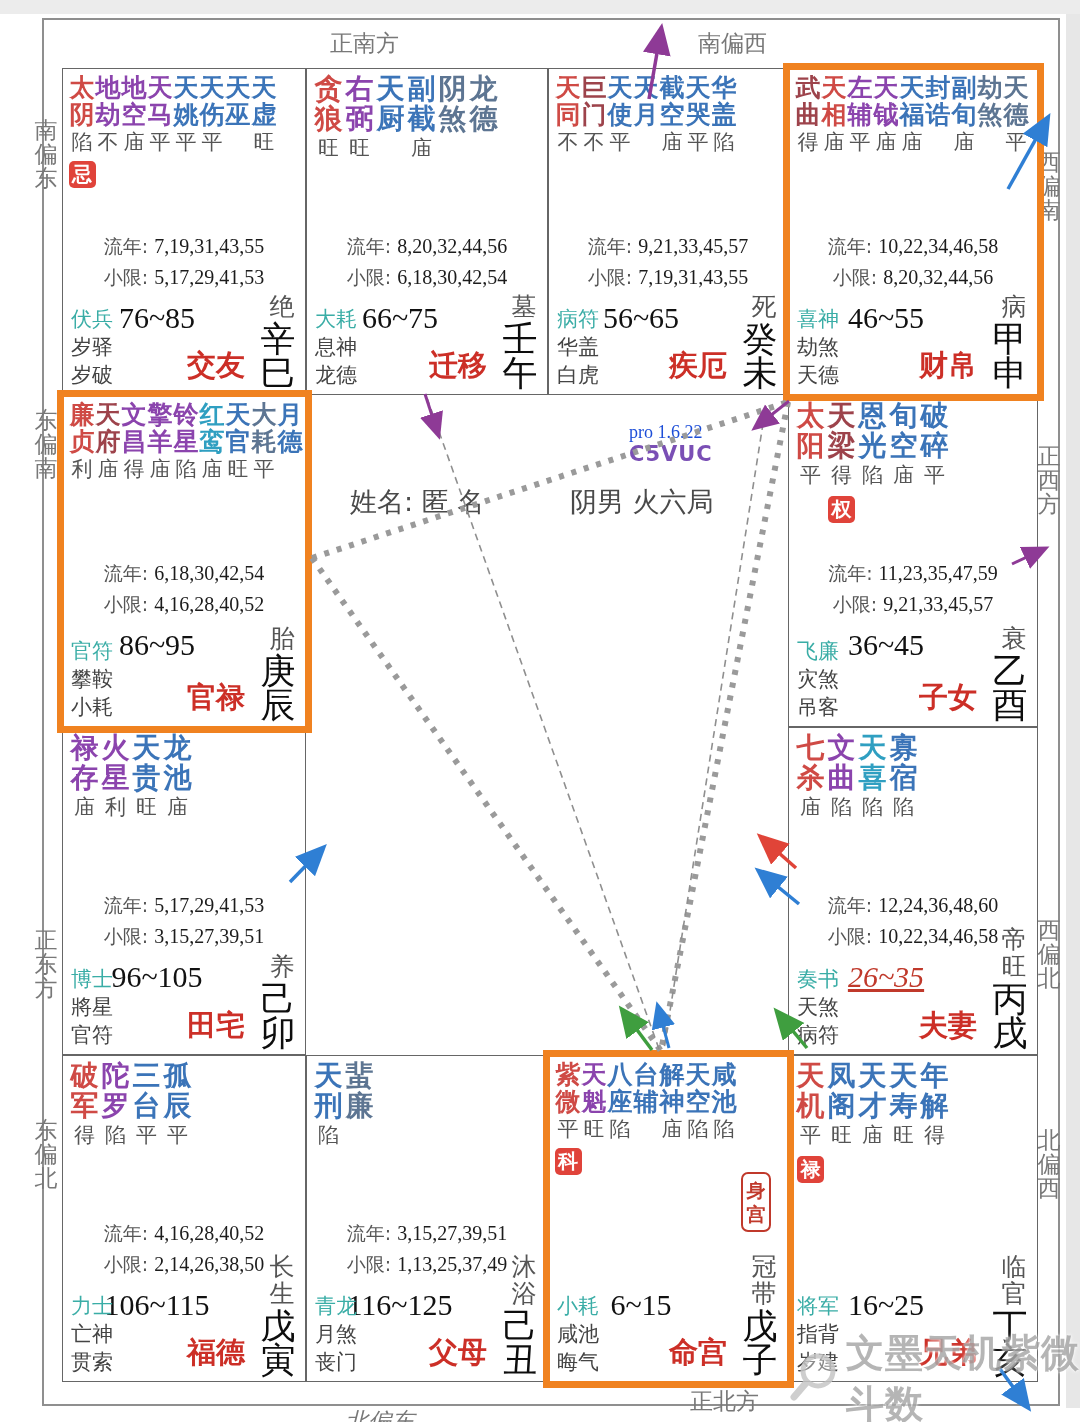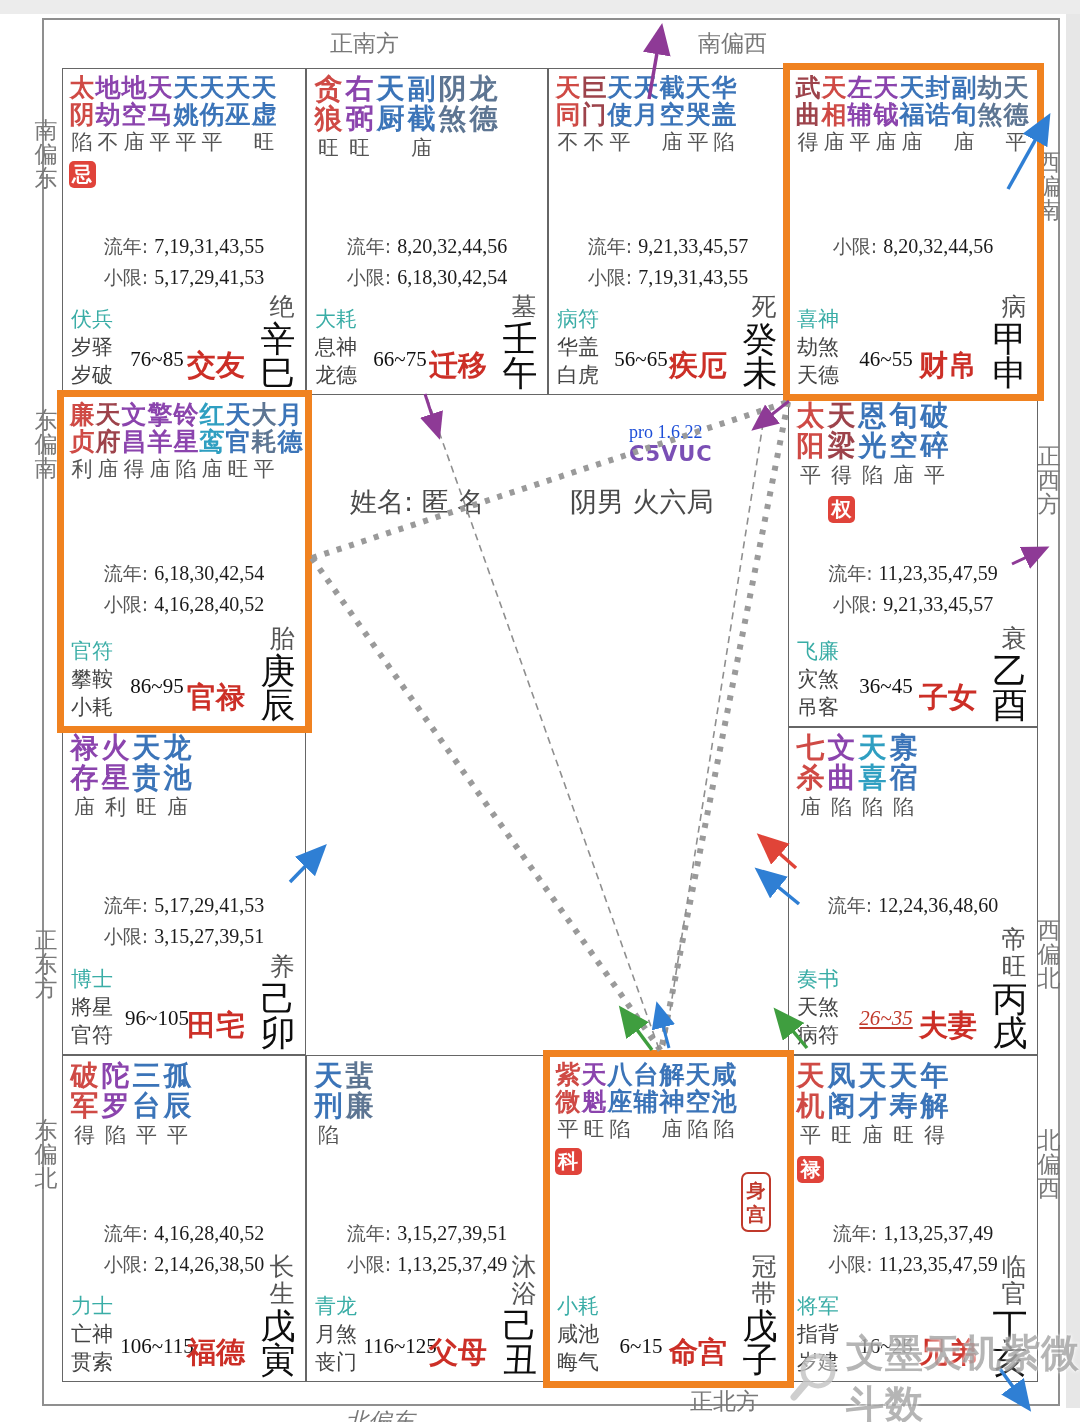--- a/index.html
+++ b/index.html
@@ -19,22 +19,22 @@
   .dense .scol .ch{font-size:25px;line-height:27px;}
   .scol .br{display:block;font-size:21px;line-height:25px;color:#555;font-weight:400;margin-top:2px;}
   .sihua{position:absolute;width:27px;height:27px;background:#e0433a;color:#fff;font-size:20px;font-weight:700;
      border-radius:5px;display:flex;align-items:center;justify-content:center;z-index:4;}
   .shengong{position:absolute;right:16px;top:116px;width:26px;border:2px solid #c0392b;border-radius:7px;
      color:#c0392b;font-size:19px;line-height:24px;text-align:center;padding:4px 0;font-weight:600;z-index:4;}
   .fates{position:absolute;left:0;right:0;top:162px;text-align:center;z-index:3;}
   .fates .row{line-height:31px;font-size:19px;}
   .fates .lab{color:#555;}
   .fates .val{color:#1c1c1c;font-family:"Liberation Serif","DejaVu Serif",serif;font-size:20px;}
-  .age{position:absolute;left:20px;right:74px;top:232px;text-align:center;font-size:21px;color:#111;
-     font-family:"Liberation Serif","DejaVu Serif",serif;z-index:3;margin-top:46px;}
+  .age{position:absolute;left:20px;right:74px;top:232px;text-align:center;font-size:30px;color:#111;
+     font-family:"Liberation Serif","DejaVu Serif",serif;z-index:3;}
   .age.agehl{color:#c0392b;font-style:italic;text-decoration:underline;}
   .cs{position:absolute;right:8px;bottom:74px;width:30px;text-align:center;color:#555;z-index:3;}
   .cs span{display:block;font-size:25px;line-height:27px;}
   .gz{position:absolute;right:5px;bottom:4px;width:44px;text-align:center;color:#0d0d0d;z-index:3;}
   .gz span{display:block;font-size:35px;line-height:34px;font-weight:500;}
   .trio{position:absolute;left:8px;bottom:5px;z-index:3;}
   .trio div{font-size:21px;line-height:28px;color:#444;}
   .trio div:first-child{color:#3aada6;}
   .pname{position:absolute;right:60px;bottom:8px;font-size:29px;font-weight:700;color:#cc2f27;z-index:3;}
   .ctext{position:absolute;color:#4a4a4a;z-index:10;}
@@ -168,20 +168,21 @@
           <div class="scol"><span class="ch-wrap"><span class="ch" style="color: rgb(207, 74, 69);">天</span><span class="ch" style="color: rgb(207, 74, 69);">相</span></span><span class="br">庙</span></div>
           <div class="scol"><span class="ch-wrap"><span class="ch" style="color: rgb(139, 68, 173);">左</span><span class="ch" style="color: rgb(139, 68, 173);">辅</span></span><span class="br">平</span></div>
           <div class="scol"><span class="ch-wrap"><span class="ch" style="color: rgb(139, 68, 173);">天</span><span class="ch" style="color: rgb(139, 68, 173);">钺</span></span><span class="br">庙</span></div>
           <div class="scol"><span class="ch-wrap"><span class="ch" style="color: rgb(59, 116, 184);">天</span><span class="ch" style="color: rgb(59, 116, 184);">福</span></span><span class="br">庙</span></div>
           <div class="scol"><span class="ch-wrap"><span class="ch" style="color: rgb(59, 116, 184);">封</span><span class="ch" style="color: rgb(59, 116, 184);">诰</span></span><span class="br">&nbsp;</span></div>
           <div class="scol"><span class="ch-wrap"><span class="ch" style="color: rgb(59, 116, 184);">副</span><span class="ch" style="color: rgb(59, 116, 184);">旬</span></span><span class="br">庙</span></div>
           <div class="scol"><span class="ch-wrap"><span class="ch" style="color: rgb(93, 117, 146);">劫</span><span class="ch" style="color: rgb(93, 117, 146);">煞</span></span><span class="br">&nbsp;</span></div>
           <div class="scol"><span class="ch-wrap"><span class="ch" style="color: rgb(93, 117, 146);">天</span><span class="ch" style="color: rgb(93, 117, 146);">德</span></span><span class="br">平</span></div>
         </div>
         <div class="fates">
+          <div class="row"><span class="lab">流年: </span><span class="val">10,22,34,46,58</span></div>
           <div class="row"><span class="lab">小限: </span><span class="val">8,20,32,44,56</span></div>
         </div>
         <div class="age">46~55</div>
         <div class="cs">
           <span>病</span>
         </div>
         <div class="gz">
           <span>甲</span>
           <span>申</span>
         </div>
@@ -279,20 +280,21 @@
       </div>
       <div class="cell" style="left: 788px; top: 727px; width: 250px; height: 328px;">
         <div class="stars">
           <div class="scol"><span class="ch-wrap"><span class="ch" style="color: rgb(207, 74, 69);">七</span><span class="ch" style="color: rgb(207, 74, 69);">杀</span></span><span class="br">庙</span></div>
           <div class="scol"><span class="ch-wrap"><span class="ch" style="color: rgb(139, 68, 173);">文</span><span class="ch" style="color: rgb(139, 68, 173);">曲</span></span><span class="br">陷</span></div>
           <div class="scol"><span class="ch-wrap"><span class="ch" style="color: rgb(47, 159, 193);">天</span><span class="ch" style="color: rgb(47, 159, 193);">喜</span></span><span class="br">陷</span></div>
           <div class="scol"><span class="ch-wrap"><span class="ch" style="color: rgb(59, 116, 184);">寡</span><span class="ch" style="color: rgb(59, 116, 184);">宿</span></span><span class="br">陷</span></div>
         </div>
         <div class="fates">
           <div class="row"><span class="lab">流年: </span><span class="val">12,24,36,48,60</span></div>
+          <div class="row"><span class="lab">小限: </span><span class="val">10,22,34,46,58</span></div>
         </div>
         <div class="age agehl">26~35</div>
         <div class="cs">
           <span>帝</span>
           <span>旺</span>
         </div>
         <div class="gz">
           <span>丙</span>
           <span>戌</span>
         </div>
@@ -388,24 +390,20 @@
       </div>
       <div class="cell" style="left: 788px; top: 1055px; width: 250px; height: 327px;">
         <div class="stars">
           <div class="scol"><span class="ch-wrap"><span class="ch" style="color: rgb(207, 74, 69);">天</span><span class="ch" style="color: rgb(207, 74, 69);">机</span></span><span class="br">平</span></div>
           <div class="scol"><span class="ch-wrap"><span class="ch" style="color: rgb(59, 116, 184);">凤</span><span class="ch" style="color: rgb(59, 116, 184);">阁</span></span><span class="br">旺</span></div>
           <div class="scol"><span class="ch-wrap"><span class="ch" style="color: rgb(59, 116, 184);">天</span><span class="ch" style="color: rgb(59, 116, 184);">才</span></span><span class="br">庙</span></div>
           <div class="scol"><span class="ch-wrap"><span class="ch" style="color: rgb(59, 116, 184);">天</span><span class="ch" style="color: rgb(59, 116, 184);">寿</span></span><span class="br">旺</span></div>
           <div class="scol"><span class="ch-wrap"><span class="ch" style="color: rgb(59, 116, 184);">年</span><span class="ch" style="color: rgb(59, 116, 184);">解</span></span><span class="br">得</span></div>
         </div>
         <div class="sihua" style="left: 8px; top: 100px;">禄</div>
-        <div class="fates">
-          <div class="row"><span class="lab">流年: </span><span class="val">1,13,25,37,49</span></div>
-          <div class="row"><span class="lab">小限: </span><span class="val">11,23,35,47,59</span></div>
-        </div>
         <div class="age">16~25</div>
         <div class="cs">
           <span>临</span>
           <span>官</span>
         </div>
         <div class="gz">
           <span>丁</span>
           <span>亥</span>
         </div>
         <div class="trio">

